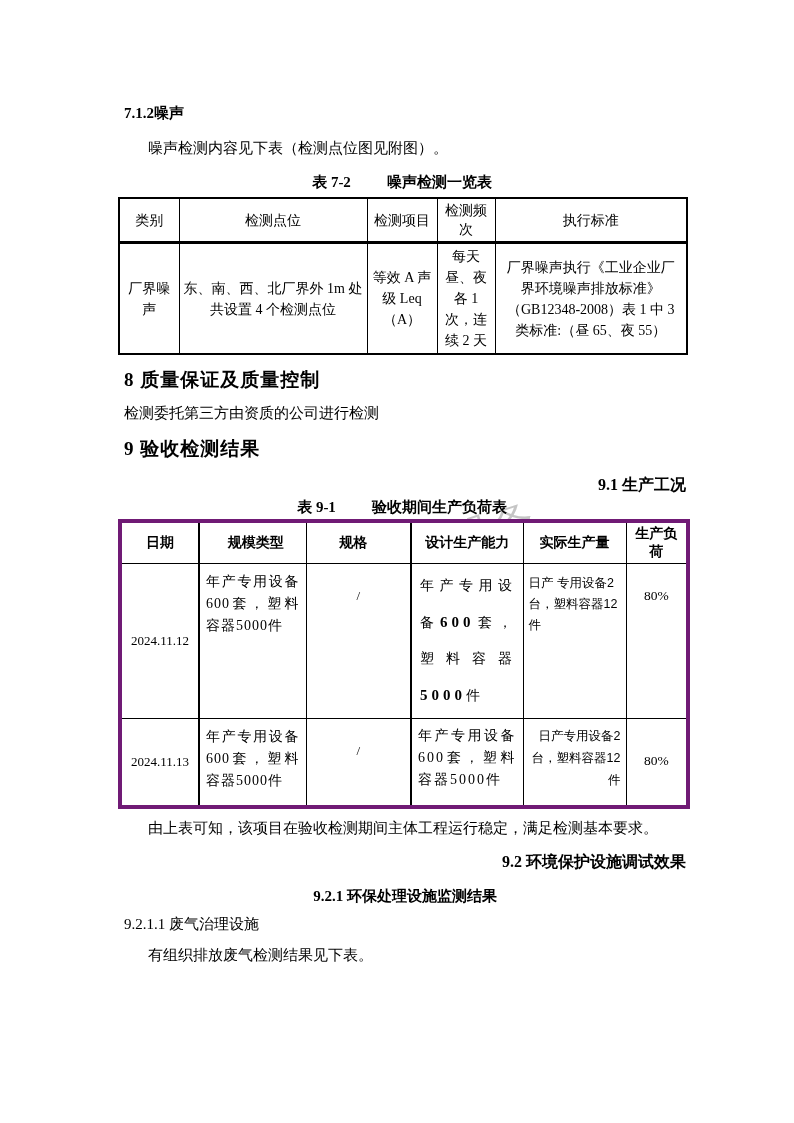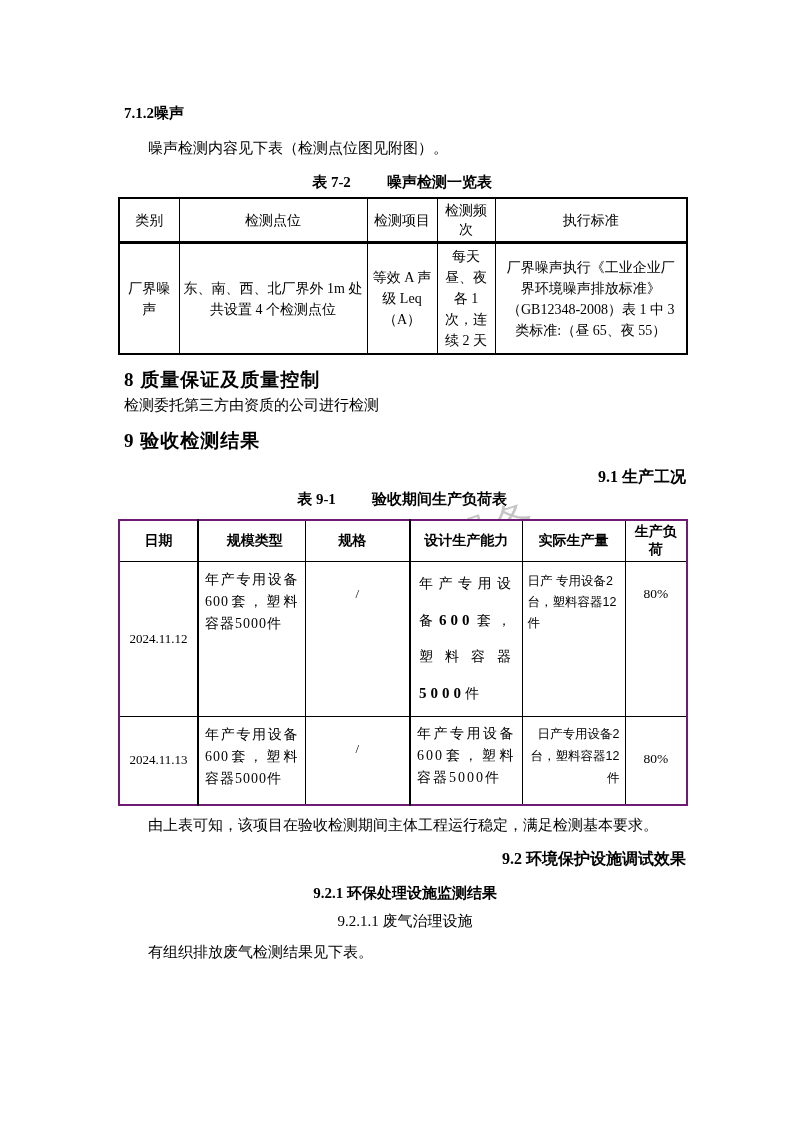--- a/index.html
+++ b/index.html
@@ -25,37 +25,37 @@
     color: rgba(150,150,150,0.55);
     transform: rotate(-18deg);
     z-index: 0;
     pointer-events: none;
   }
 
   .h-sub { font-size: 15px; font-weight: bold; margin-left: 6px; }
   .h-big { font-size: 19px; font-weight: bold; margin: 12px 0 0 6px; letter-spacing: 1px; }
   .h-mid { font-size: 16px; font-weight: bold; margin: 13px 0 0 6px; text-align: right; }
   .h-sm  { font-size: 15px; font-weight: bold; margin: 14px 0 0 6px; text-align: center; }
-  .h-plain { font-size: 15px; font-weight: normal; margin: 9px 0 0 6px; text-align: center; }
+  .h-plain { font-size: 15px; font-weight: normal; margin: 9px 0 0 6px; }
 
   .para { font-size: 15px; line-height: 21px; margin-top: 15px; text-indent: 2em; text-align: justify; }
-  .para-flush { font-size: 15px; line-height: 21px; margin: 2px 0 0 6px; }
+  .para-flush { font-size: 15px; line-height: 21px; margin: 10px 0 0 6px; }
   .para-wide { font-size: 15.5px; line-height: 37px; margin-top: 6px; text-indent: 2em; text-align: justify; }
 
   .tbl-caption { text-align: center; font-size: 15px; font-weight: bold; margin-top: 14px; }
   .tbl-caption .cap-label { margin-right: 2.4em; }
 
   table { border-collapse: collapse; width: 100%; table-layout: fixed; background: #fff; border-radius: 22px; }
   .t72 { margin-top: 5px; border: 2px solid #000; }
   .t72 th, .t72 td { border: 1px solid #000; text-align: center; vertical-align: middle; padding: 2px 4px; }
   .t72 thead th { font-size: 14px; font-weight: normal; line-height: 19px; height: 39px; border-bottom: 3px solid #000; }
   .t72 td { font-size: 14px; line-height: 21px; height: 93px; }
   .t72 td.std { padding: 2px 6px; }
 
-  .t91 { margin-top: 10px; border: 2px solid #701a75; }
+  .t91 { margin-top: 2px; border: 4px solid #701a75; }
   .t91 th, .t91 td { border: 1px solid #000; padding: 2px 4px; }
   .t91 thead th { font-size: 14px; font-weight: bold; height: 28px; text-align: center; vertical-align: middle; }
   .t91 thead th.al-l { text-align: center; padding-left: 10px; }
   .t91 thead th.al-r { padding-right: 14px; }
   .t91 .thick-r { border-right: 2px solid #000; }
   .t91 tr.r1 { height: 150px; }
   .t91 tr.r2 { height: 88px; }
   .t91 td.date { text-align: center; vertical-align: middle; font-size: 13px; }
   .t91 td.type { text-align: justify; vertical-align: top; font-size: 14px; line-height: 22px; padding: 7px 6px; letter-spacing: 1px; }
   .t91 td.spec { text-align: center; vertical-align: top; padding-top: 24px; font-size: 13px; }

